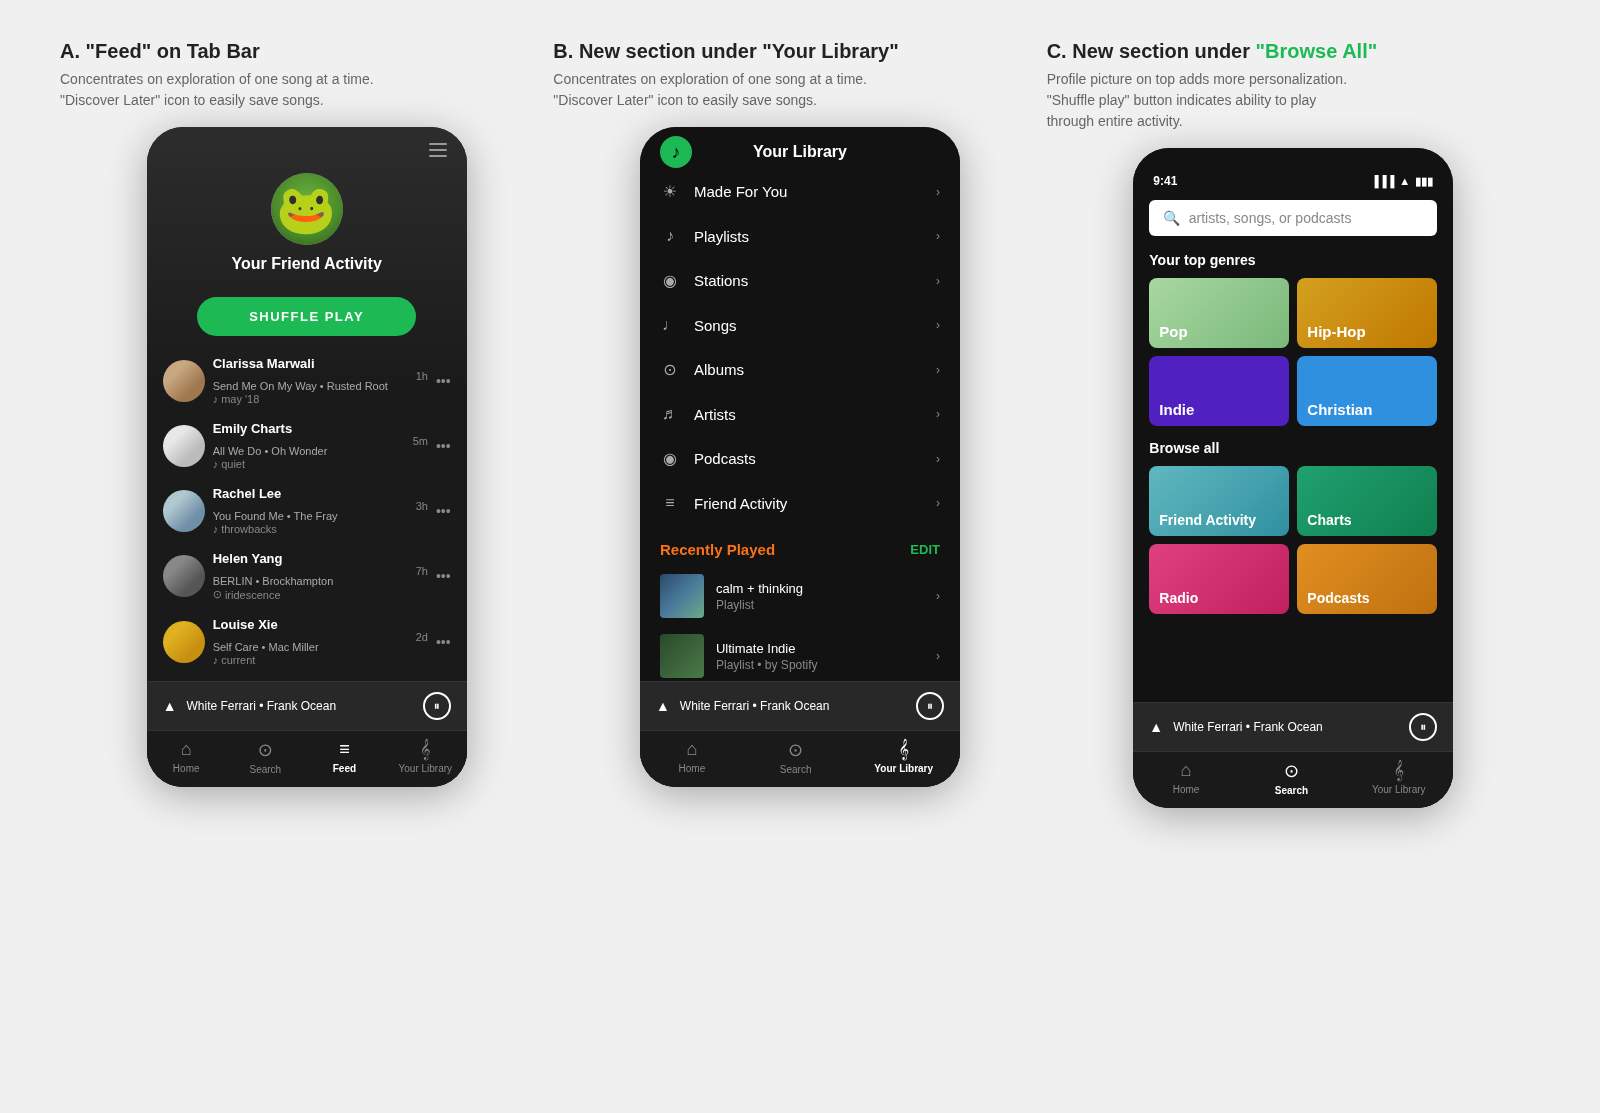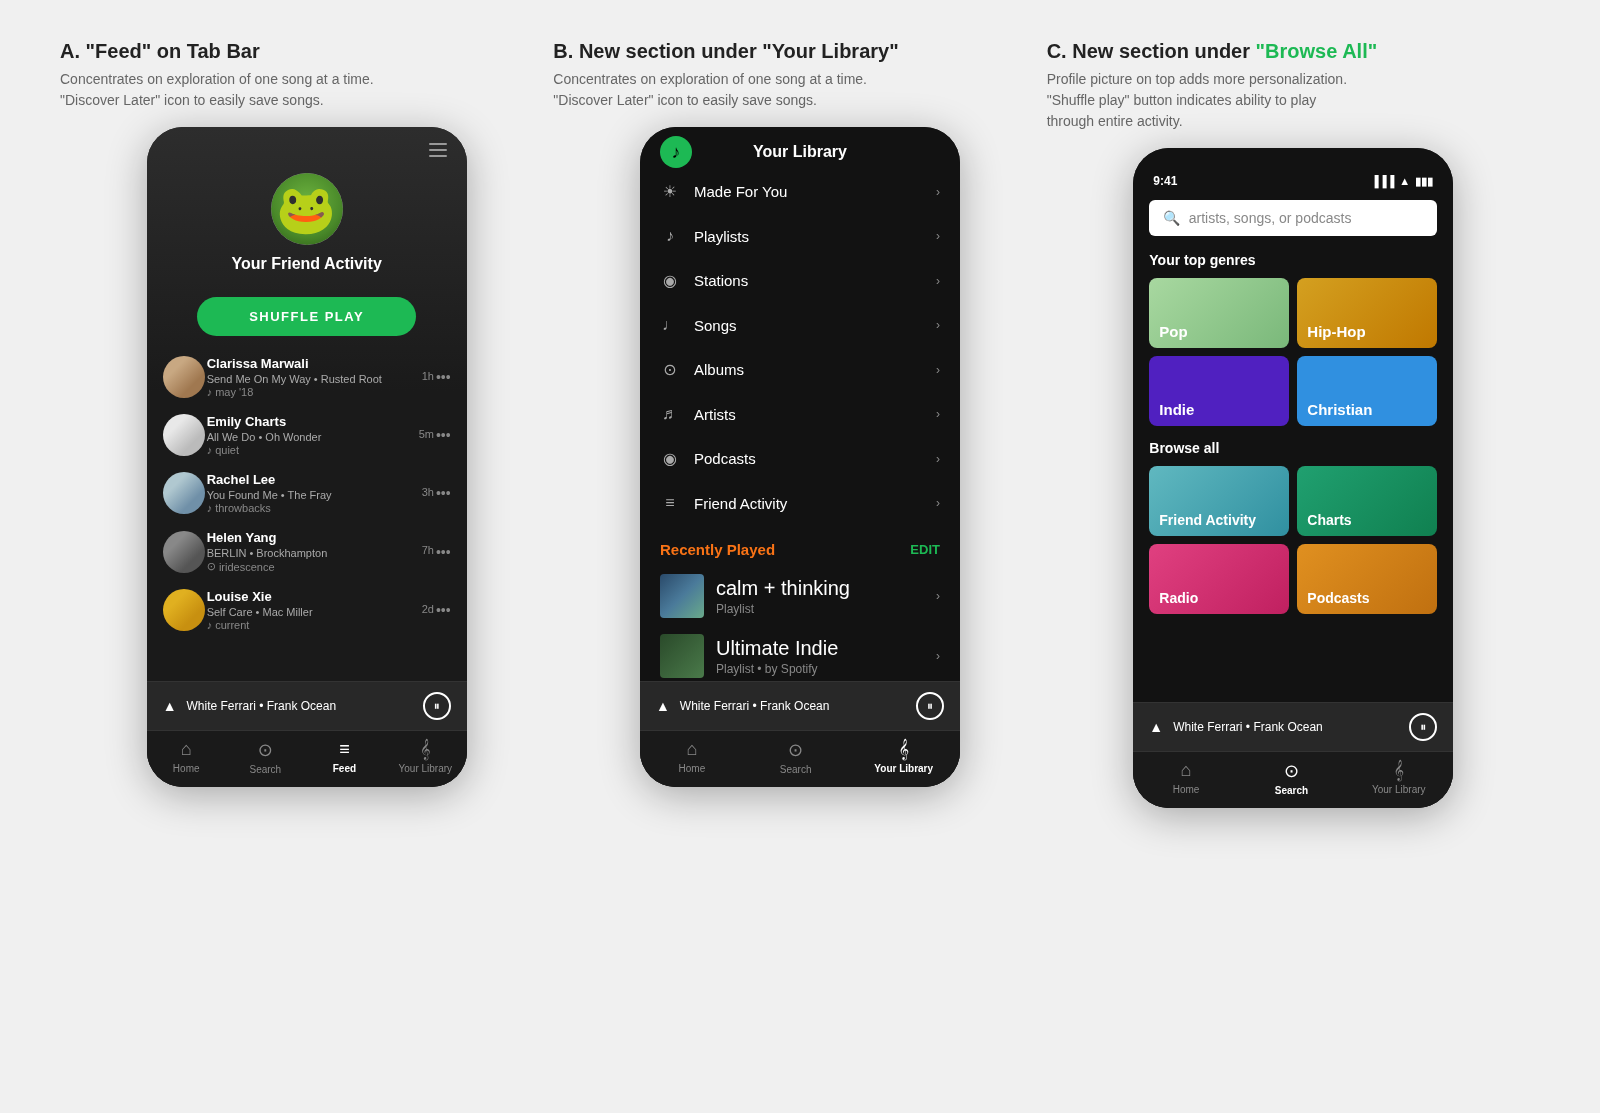--- a/index.html
+++ b/index.html
@@ -150,21 +150,21 @@
       flex: 1;
       overflow: hidden;
       padding: 0 16px;
     }
 
     .friend-item {
       display: flex;
       align-items: center;
       padding: 8px 0;
       border-bottom: none;
-      gap: 2px;
+      gap: 8px;
     }
 
     .friend-avatar {
       width: 42px;
       height: 42px;
       border-radius: 50%;
       flex-shrink: 0;
       overflow: hidden;
     }
 
@@ -180,21 +180,21 @@
 
     .friend-name {
       color: #fff;
       font-size: 13px;
       font-weight: 600;
     }
 
     .friend-song {
       color: #aaa;
       font-size: 11px;
-      margin-top: 2px;
+      margin-top: 9px;
     }
 
     .friend-meta {
       color: #888;
       font-size: 11px;
       display: flex;
       align-items: center;
       gap: 3px;
       margin-top: 1px;
     }
@@ -379,21 +379,21 @@
       width: 44px;
       height: 44px;
       border-radius: 4px;
       flex-shrink: 0;
     }
 
     .pt-calm { background: linear-gradient(135deg, #2a4a6a 0%, #4a7a9a 50%, #6aaa8a 100%); }
     .pt-indie { background: linear-gradient(135deg, #2a4a2a 0%, #4a7a4a 100%); }
 
     .playlist-info { flex: 1; }
-    .playlist-name { color: #fff; font-size: 20px; font-weight: 500; }
+    .playlist-name { color: #fff; font-size: 13px; font-weight: 500; }
     .playlist-sub { color: #888; font-size: 12px; margin-top: 2px; }
     .playlist-chevron { color: #888; font-size: 12px; }
 
     
     .phone-c .phone-inner {
       display: flex;
       flex-direction: column;
       height: 100%;
       background: #121212;
     }

